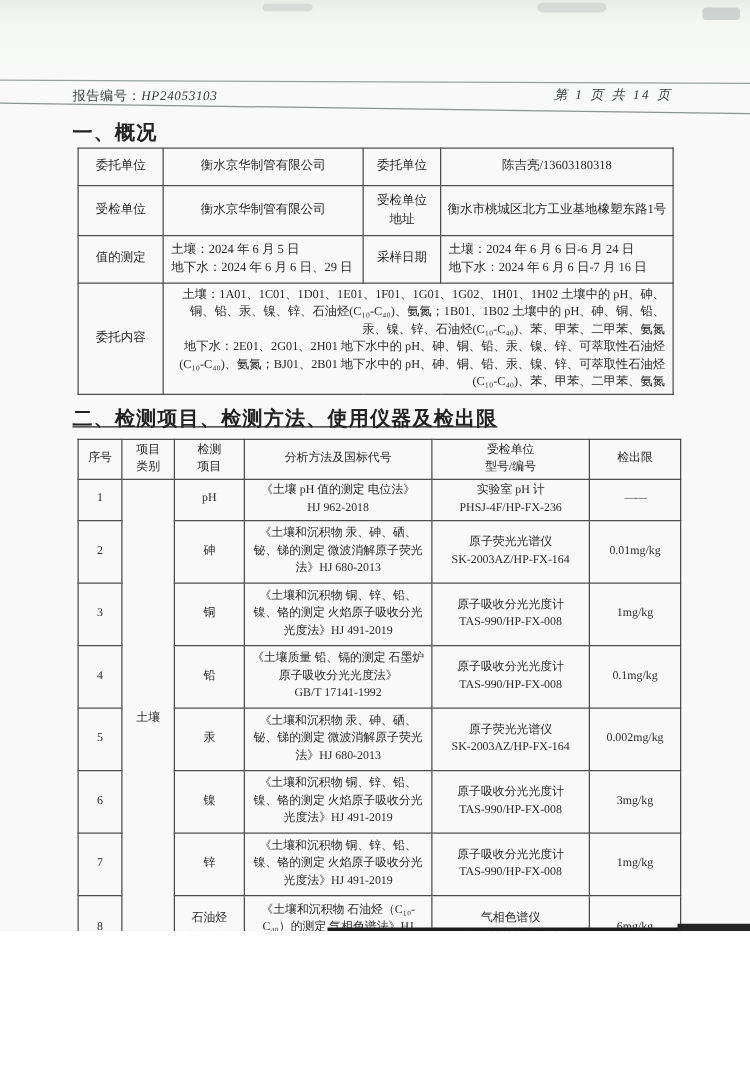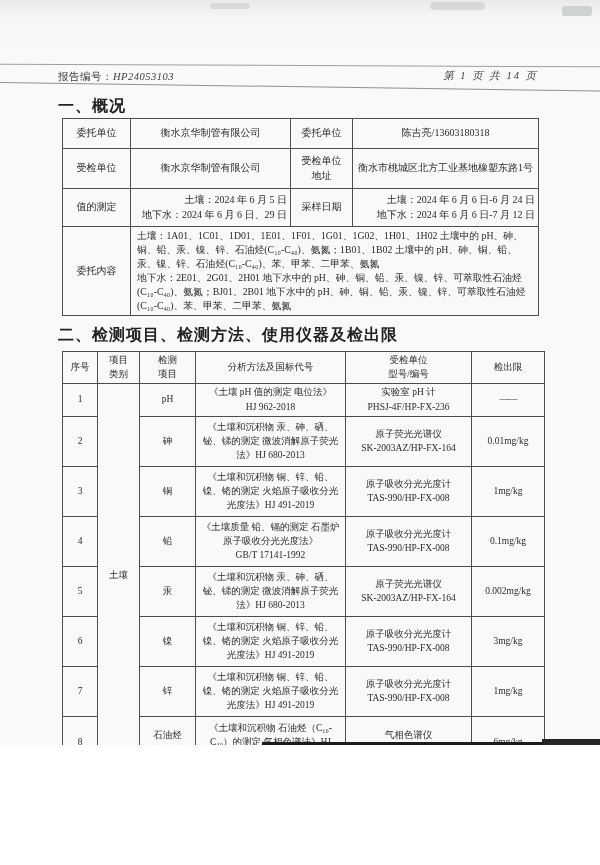--- a/index.html
+++ b/index.html
@@ -21,38 +21,38 @@
   .hdr-left .repno{font-style:italic;}
   .hdr-right{
     position:absolute;right:62px;top:69px;
     font-size:10.5px;color:#3a3f42;letter-spacing:2px;font-style:italic;
   }
   .sec-title{
     position:absolute;left:58px;
     font-size:16px;font-weight:bold;color:#222;letter-spacing:1px;
   }
   .t1-title{top:96px;}
-  .t2-title{top:325px;}
+  .t2-title{top:325px;text-decoration:underline;}
   table{border-collapse:collapse;table-layout:fixed;position:absolute;}
   td,th{
     border:1px solid #4d4d4d;
     font-weight:normal;
     text-align:center;vertical-align:middle;
     padding:1px 3px;
     font-size:10px;line-height:1.45;
     color:#2a2a2a;
     overflow:hidden;
   }
   .tbl1{left:62px;top:118px;width:476px;}
   .tbl2{left:62px;top:351px;width:482px;}
   .tbl2 td,.tbl2 th{font-size:9.5px;line-height:1.5;}
   .pre{white-space:pre-line;}
-  .al{text-align:right;padding-left:6px;}
+  .al{text-align:left;padding-left:6px;}
   .content-cell{
-    text-align:left;padding:2px 6px;
+    text-align:right;padding:2px 6px;
     font-size:9.8px;line-height:14px;
     white-space:pre-line;
   }
   .dash{letter-spacing:-1px;color:#444;}
   .strip{position:absolute;bottom:0;left:262px;width:338px;height:3px;background:#1c1c1c;}
   .corner-blob{position:absolute;bottom:0;right:0;width:58px;height:6px;background:#242424;}
   .speck1{position:absolute;top:3px;left:210px;width:40px;height:6px;background:#c9cdcb;border-radius:3px;opacity:.6;}
   .speck2{position:absolute;top:2px;left:430px;width:55px;height:8px;background:#c4c8c6;border-radius:4px;opacity:.55;}
   .speck3{position:absolute;top:6px;right:8px;width:30px;height:10px;background:#b8bcba;border-radius:3px;opacity:.6;}
 </style>
@@ -95,21 +95,21 @@
       <td class="pre">受检单位
 地址</td>
       <td>衡水市桃城区北方工业基地橡塑东路1号</td>
     </tr>
     <tr style="height:38px">
       <td>值的测定</td>
       <td class="pre al">土壤：2024 年 6 月 5 日
 地下水：2024 年 6 月 6 日、29 日</td>
       <td>采样日期</td>
       <td class="pre al">土壤：2024 年 6 月 6 日-6 月 24 日
-地下水：2024 年 6 月 6 日-7 月 12 日</td>
+地下水：2024 年 6 月 6 日-7 月 16 日</td>
     </tr>
     <tr style="height:88px">
       <td>委托内容</td>
       <td colspan="3" class="content-cell">土壤：1A01、1C01、1D01、1E01、1F01、1G01、1G02、1H01、1H02 土壤中的 pH、砷、铜、铅、汞、镍、锌、石油烃(C₁₀-C₄₀)、氨氮；1B01、1B02 土壤中的 pH、砷、铜、铅、汞、镍、锌、石油烃(C₁₀-C₄₀)、苯、甲苯、二甲苯、氨氮
 地下水：2E01、2G01、2H01 地下水中的 pH、砷、铜、铅、汞、镍、锌、可萃取性石油烃(C₁₀-C₄₀)、氨氮；BJ01、2B01 地下水中的 pH、砷、铜、铅、汞、镍、锌、可萃取性石油烃(C₁₀-C₄₀)、苯、甲苯、二甲苯、氨氮</td>
     </tr>
   </tbody>
     </table>
 
   <div class="sec-title t2-title">二、检测项目、检测方法、使用仪器及检出限</div>

